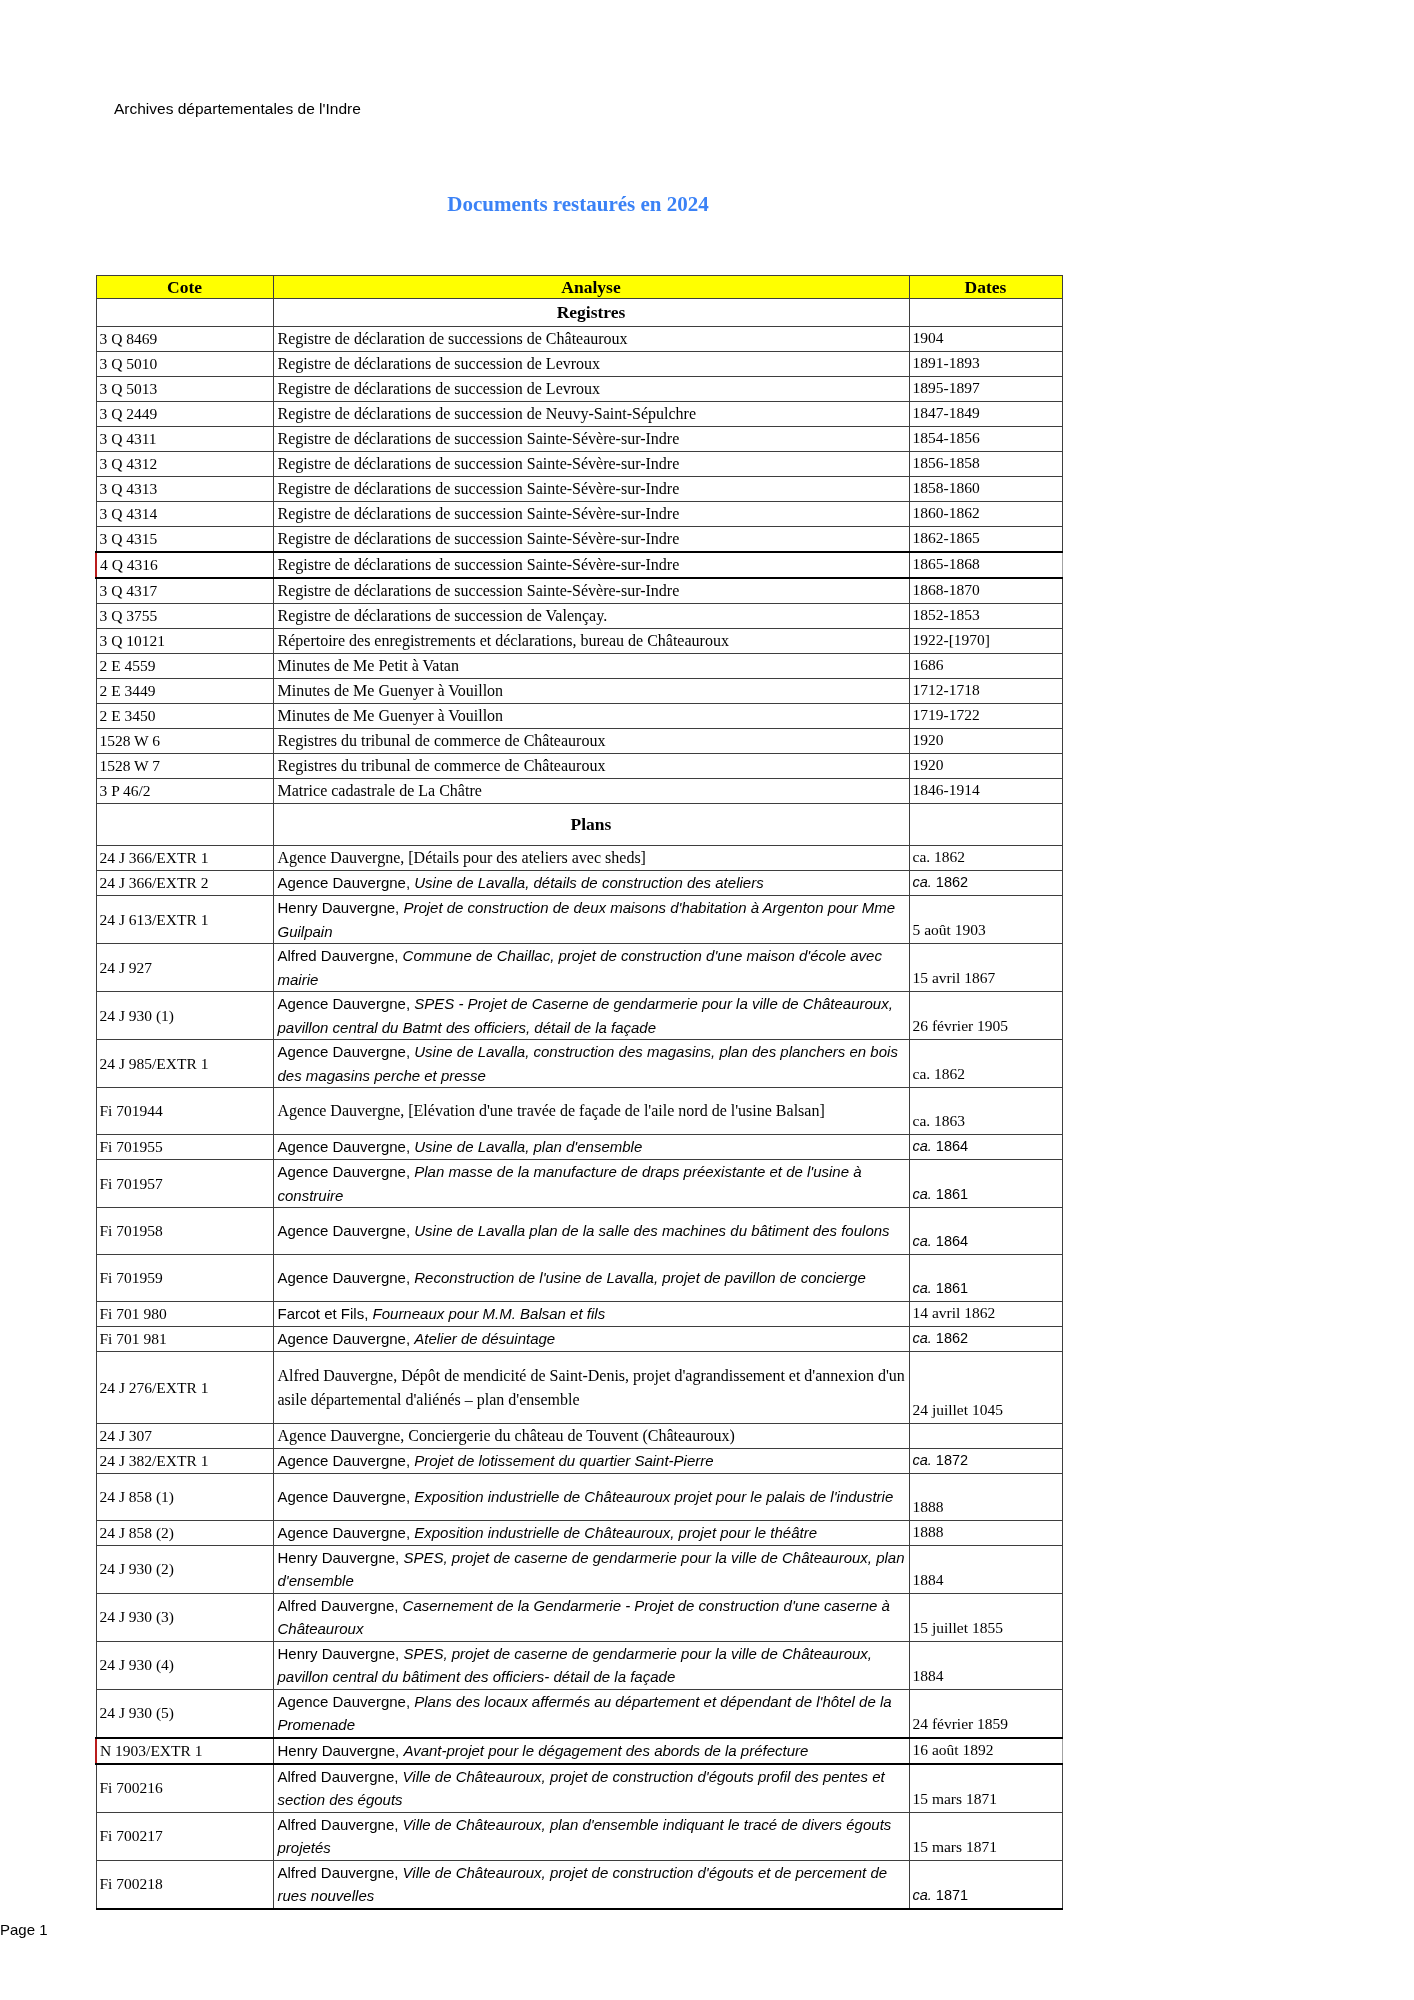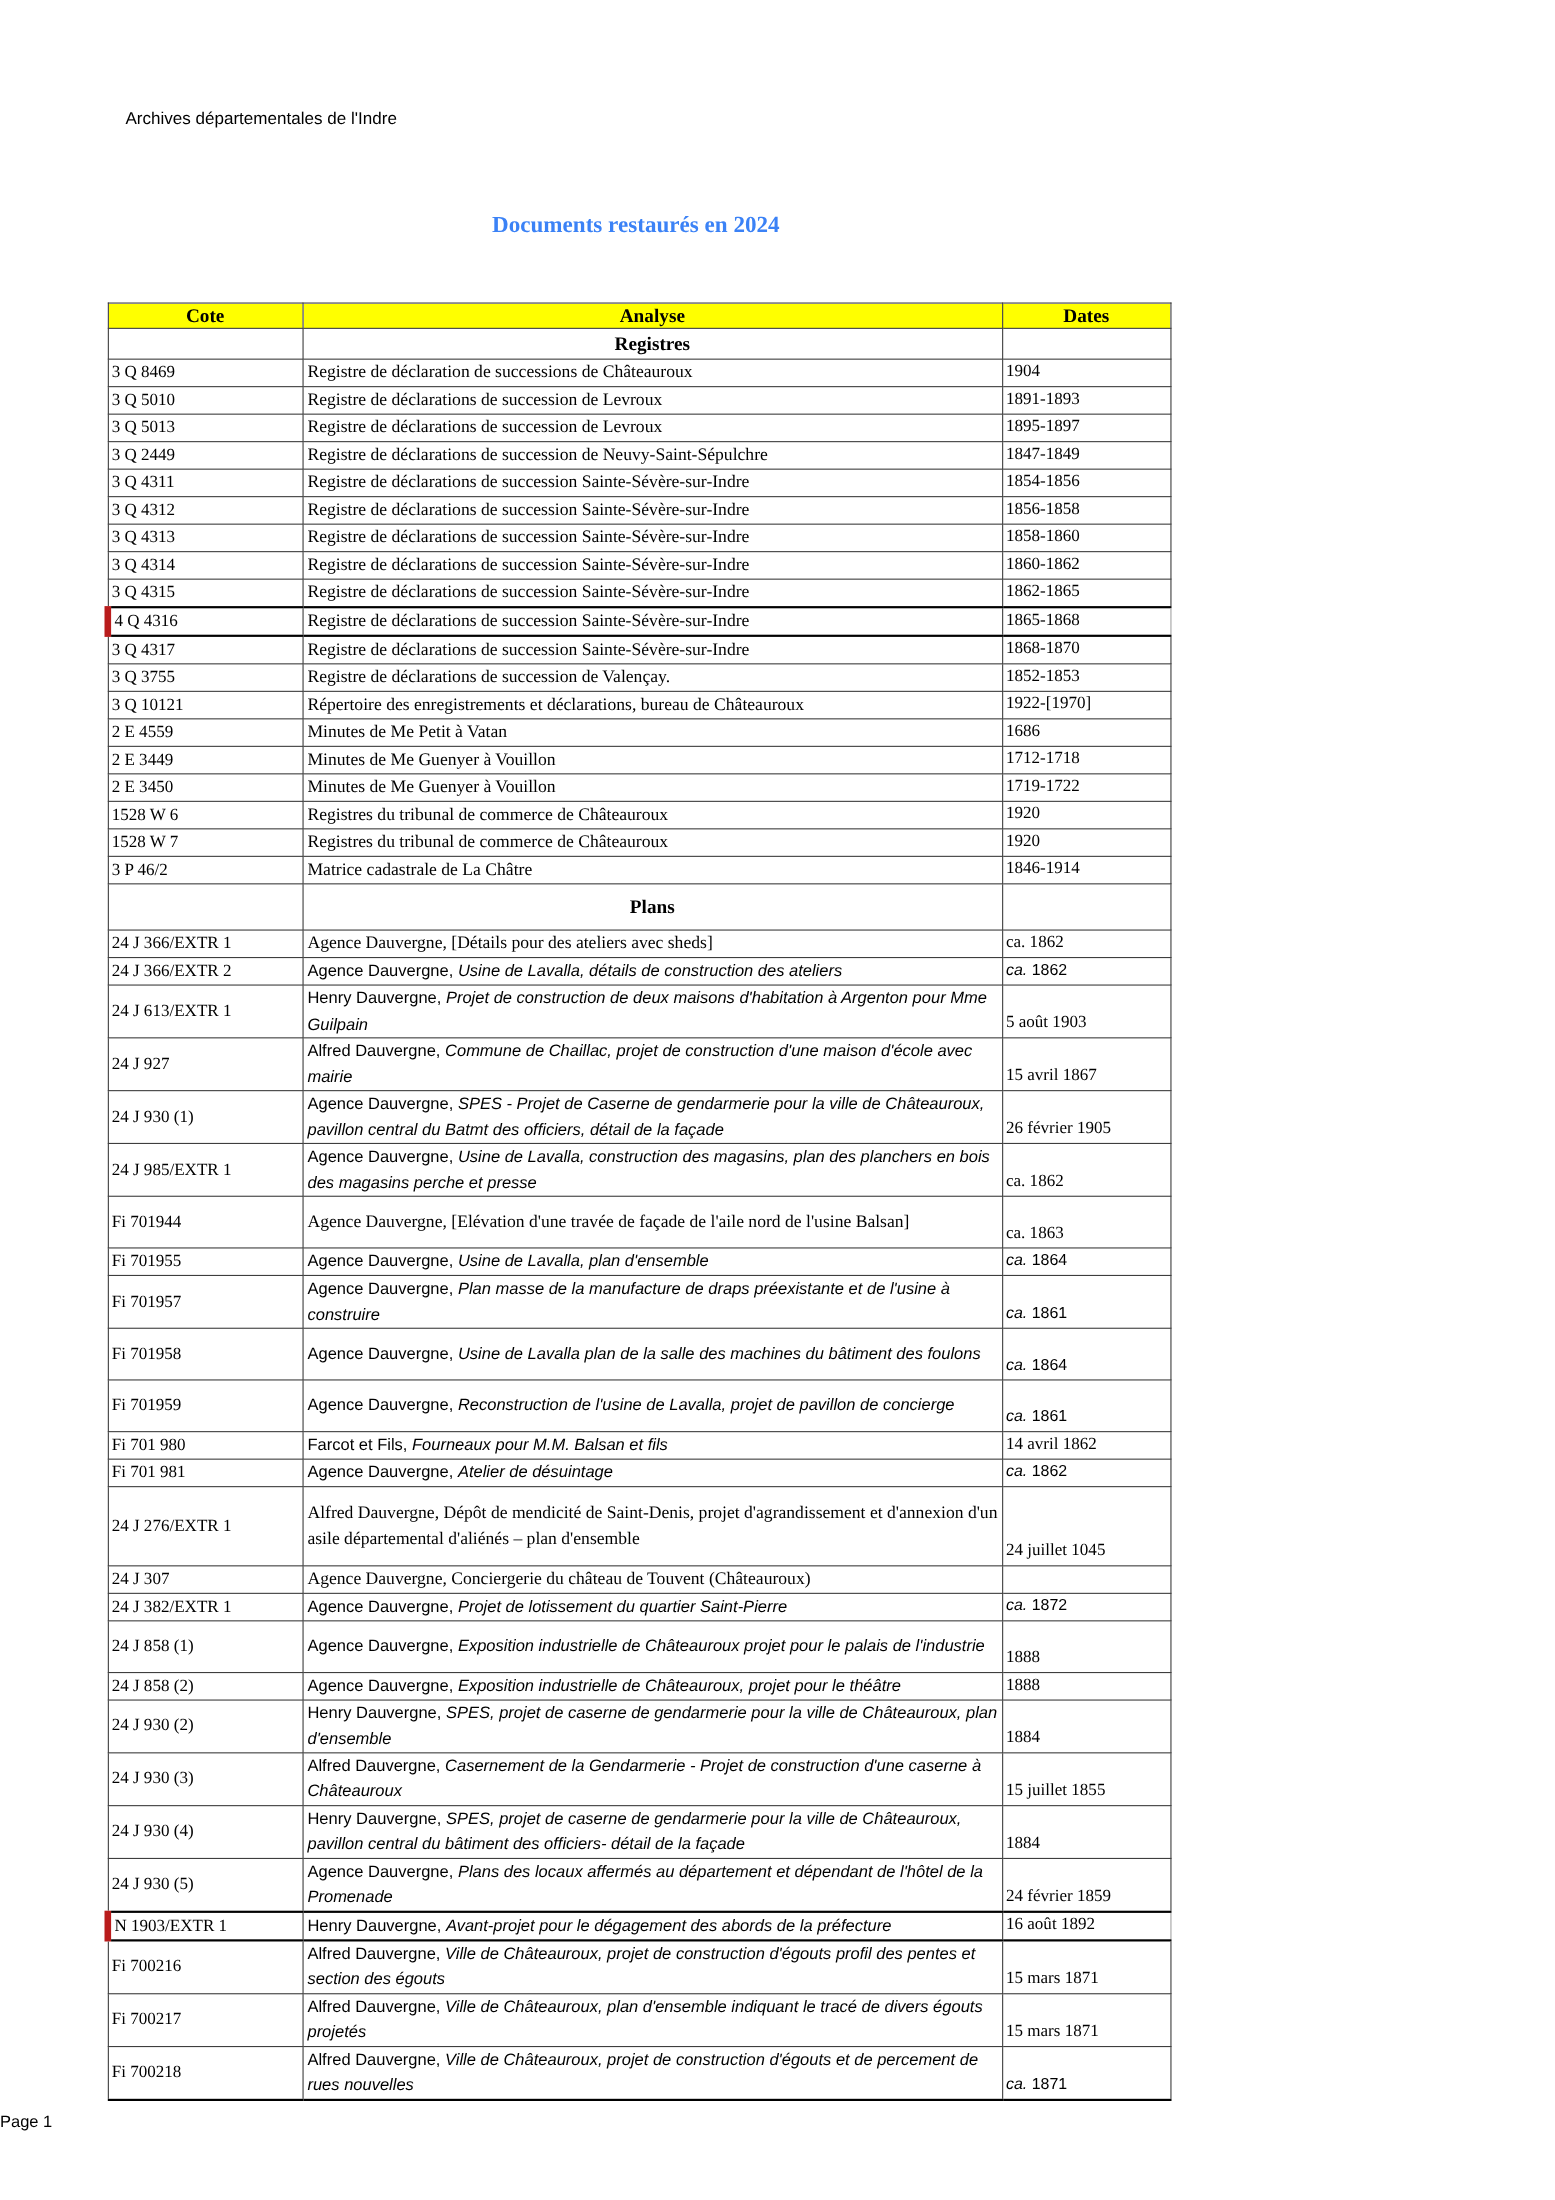--- a/index.html
+++ b/index.html
@@ -60,21 +60,21 @@
   td.dates.serif{font-family:var(--serif);font-size:15.5px;}
   td.dates.sans{font-family:var(--sans);font-size:14.5px;}
   td.section-label{
     font-family:var(--serif);font-weight:bold;font-size:17.5px;
     text-align:center;vertical-align:middle;
   }
   span.i{font-style:italic;}
   tr.emph td{
     border-top:2px solid #000;border-bottom:2px solid #000;
   }
-  tr.emph td:first-child{border-left:6px solid #b91c1c;}
+  tr.emph td:first-child{border-left:2px solid #b91c1c;}
   tr.emph td:last-child{border-right:1px solid #a3a3a3;}
   tr.row-last td{border-bottom-width:2px;border-bottom-color:#000;}
   .page-footer{
     position:absolute;left:0;top:1884px;width:1414px;text-align:left;
     font-family:var(--sans);font-size:15px;color:#000;margin-top:37px;
   }
 </style>
 </head>
 <body>
 

